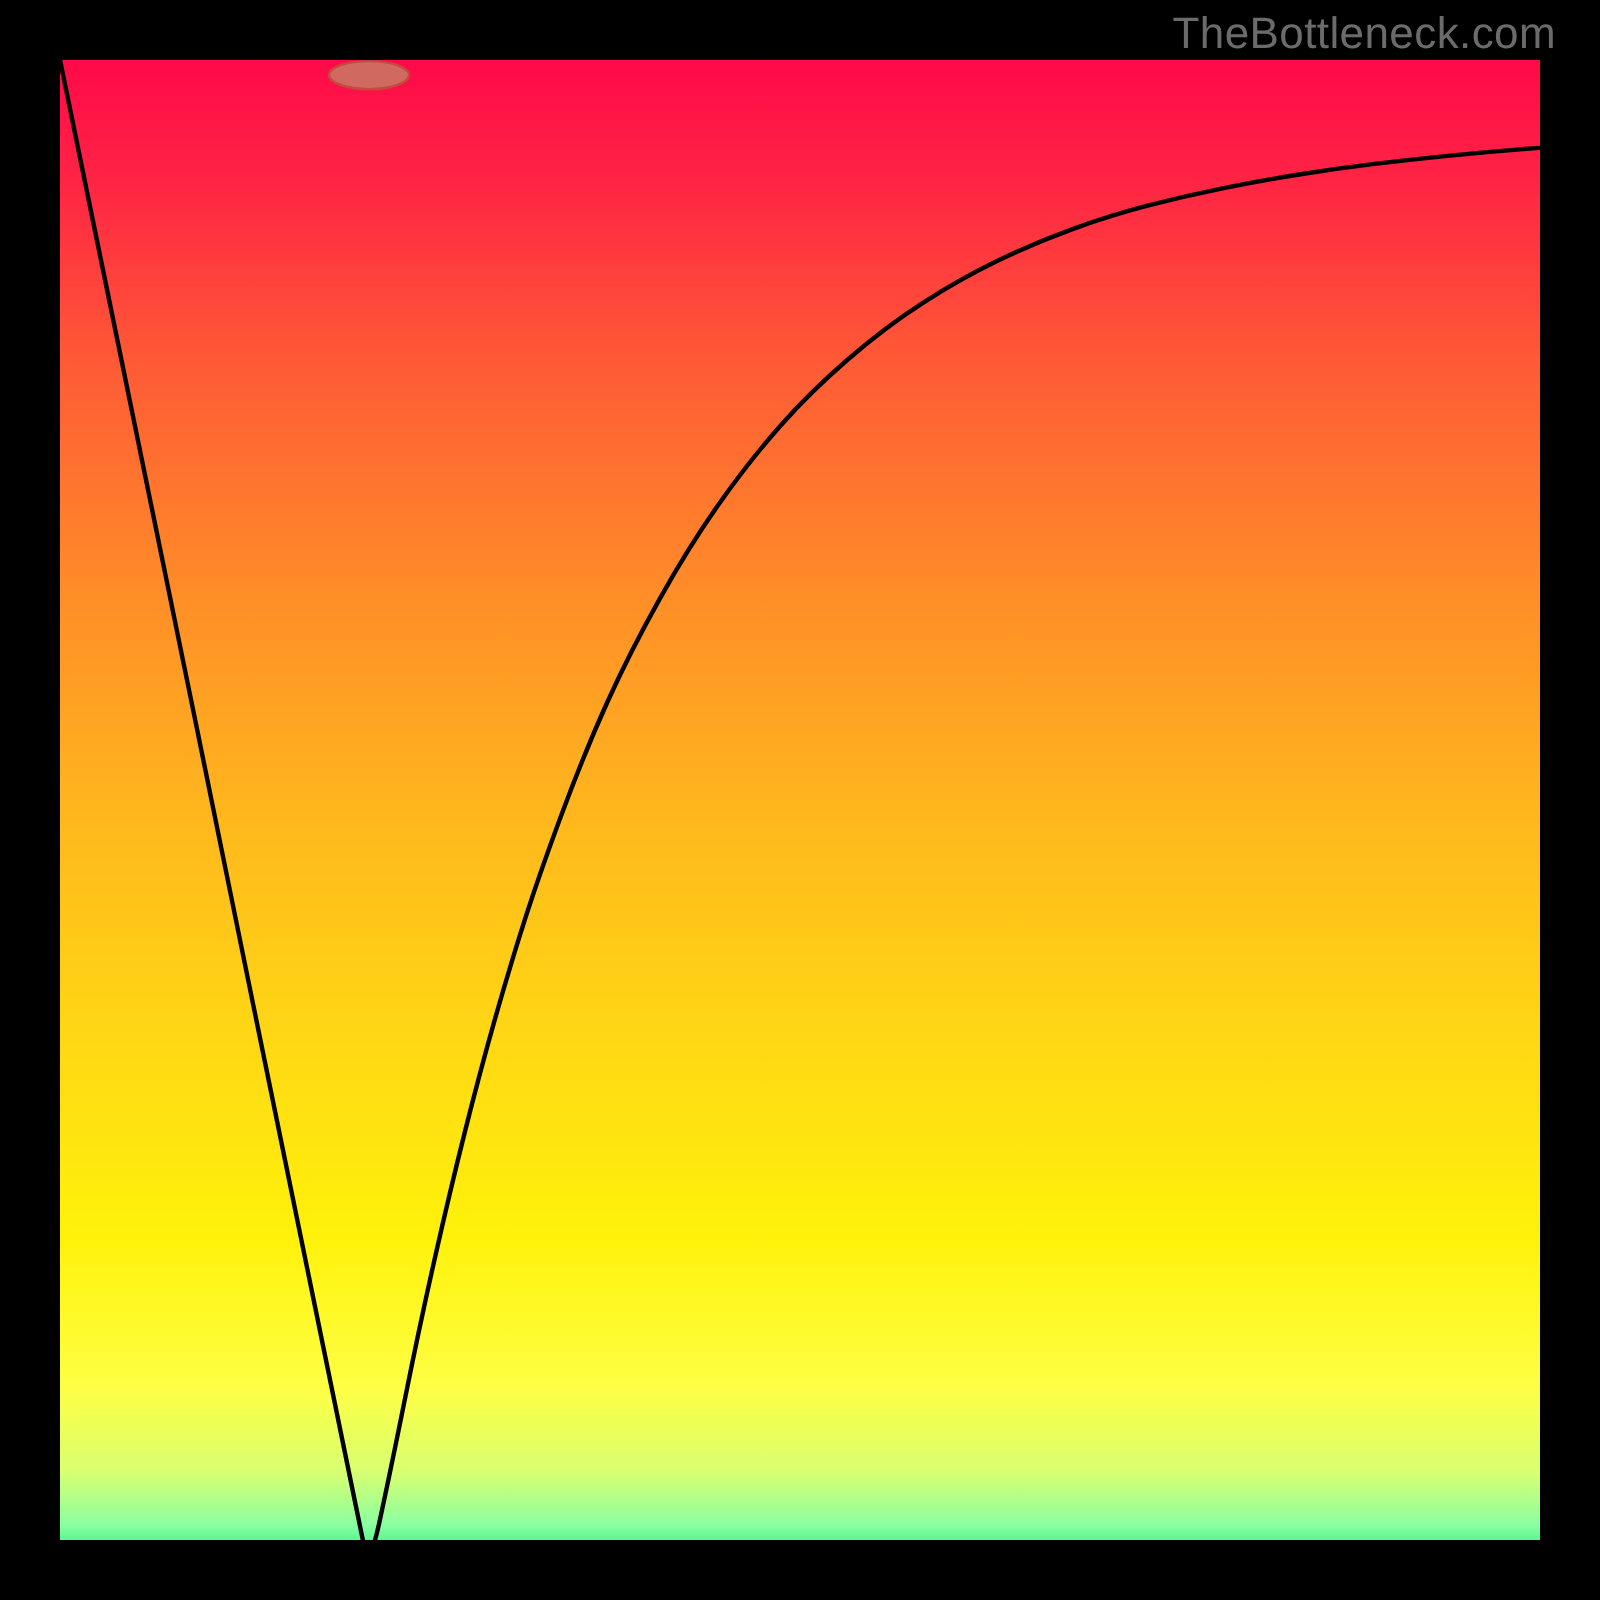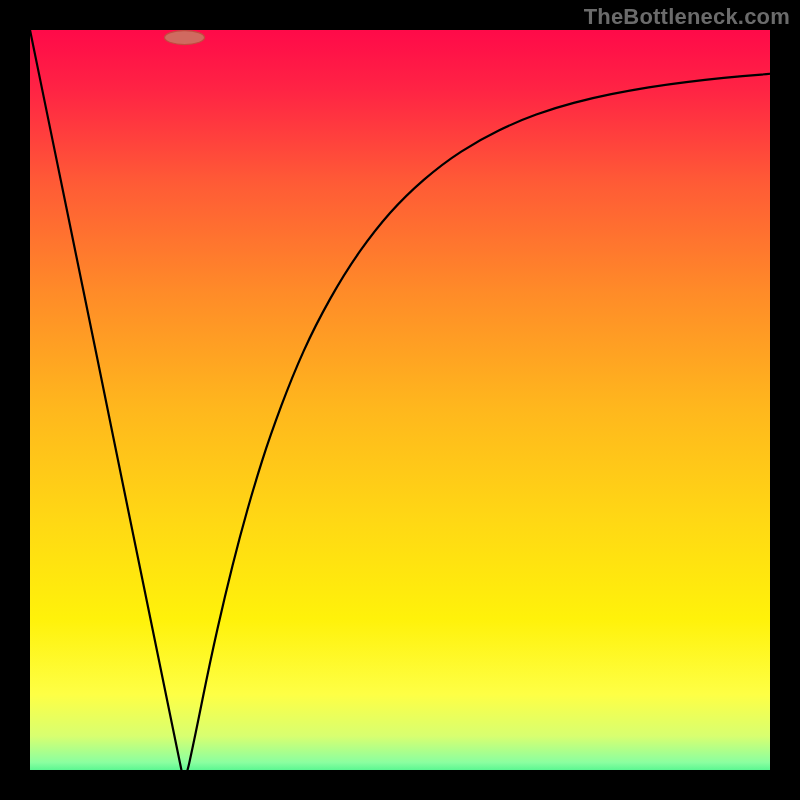--- a/index.html
+++ b/index.html
@@ -12,24 +12,24 @@
     font-family: Arial, Helvetica, sans-serif;
   }
   .container {
     position: relative;
     width: 800px;
     height: 800px;
   }
   .watermark {
     position: absolute;
     top: 4px;
-    right: 10px;
+    right: 22px;
     color: #6b6b6b;
     font-size: 22px;
-    font-weight: 700;
+    font-weight: 400;
     letter-spacing: 0.2px;
     z-index: 10;
   }
   svg.chart {
     position: absolute;
     left: 0;
     top: 0;
     width: 800px;
     height: 800px;
     display: block;

